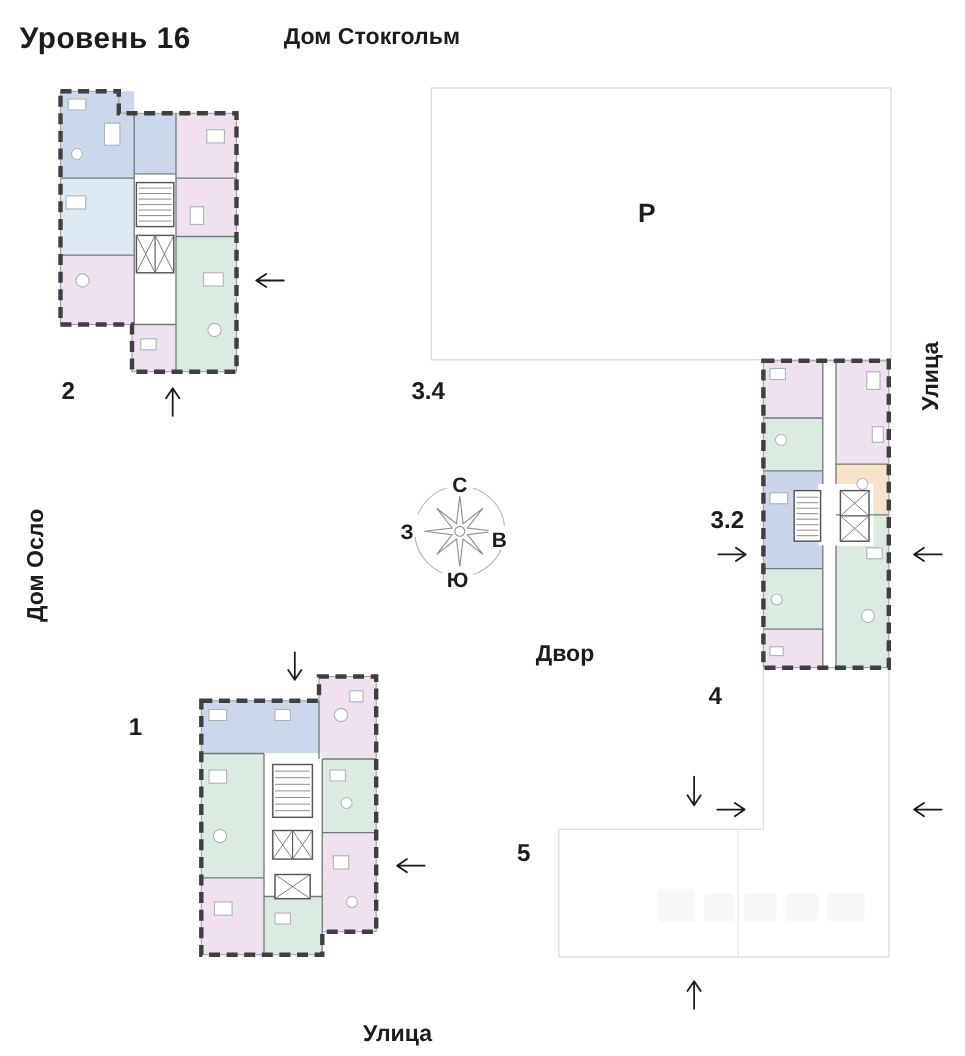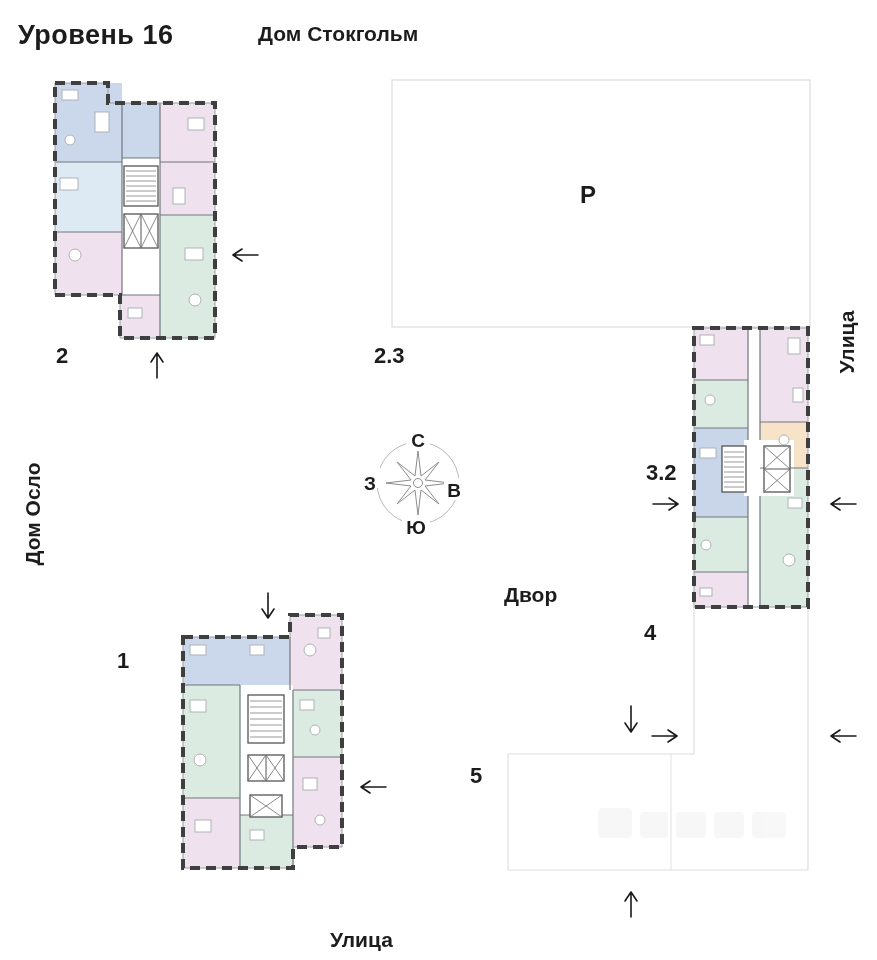--- a/index.html
+++ b/index.html
@@ -237,25 +237,25 @@
     <path d="M856,736 H832 M840,730 L831,736 L840,742"></path>
     <path d="M631,917 V893 M625,901 L631,892 L637,901"></path>
   </g>
 </svg>
 
 <div class="lbl lbl-title" style="left:18px;top:20px;">Уровень 16</div>
 <div class="lbl lbl-area" style="left:258px;top:22px;text-align:right;">Дом Стокгольм</div>
 <div class="lbl lbl-area vlabel" style="left:-25px;top:502px;width:116px;">Дом Осло</div>
 <div class="lbl lbl-area vlabel" style="left:815px;top:330px;width:64px;">Улица</div>
 <div class="lbl lbl-area" style="left:330px;top:928px;">Улица</div>
-<div class="lbl lbl-area" style="left:504px;top:583px;">Двор</div>
+<div class="lbl lbl-area" style="left:487px;top:583px;">Двор</div>
 <div class="lbl lbl-park" style="left:580px;top:181px;">Р</div>
 
 <div class="lbl lbl-num" style="left:56px;top:343px;">2</div>
-<div class="lbl lbl-num" style="left:374px;top:343px;">2.3</div>
+<div class="lbl lbl-num" style="left:374px;top:343px;">3.4</div>
 <div class="lbl lbl-num" style="left:646px;top:416px;margin-top:44px;">3.2</div>
 <div class="lbl lbl-num" style="left:117px;top:648px;">1</div>
 <div class="lbl lbl-num" style="left:644px;top:620px;">4</div>
 <div class="lbl lbl-num" style="left:470px;top:763px;">5</div>
 
 <div class="watermark">
   <div class="wm" style="left:0;top:18px;width:34px;height:30px;"></div>
   <div class="wm" style="left:42px;top:22px;width:28px;height:26px;"></div>
   <div class="wm" style="left:78px;top:22px;width:30px;height:26px;"></div>
   <div class="wm" style="left:116px;top:22px;width:30px;height:26px;"></div>

